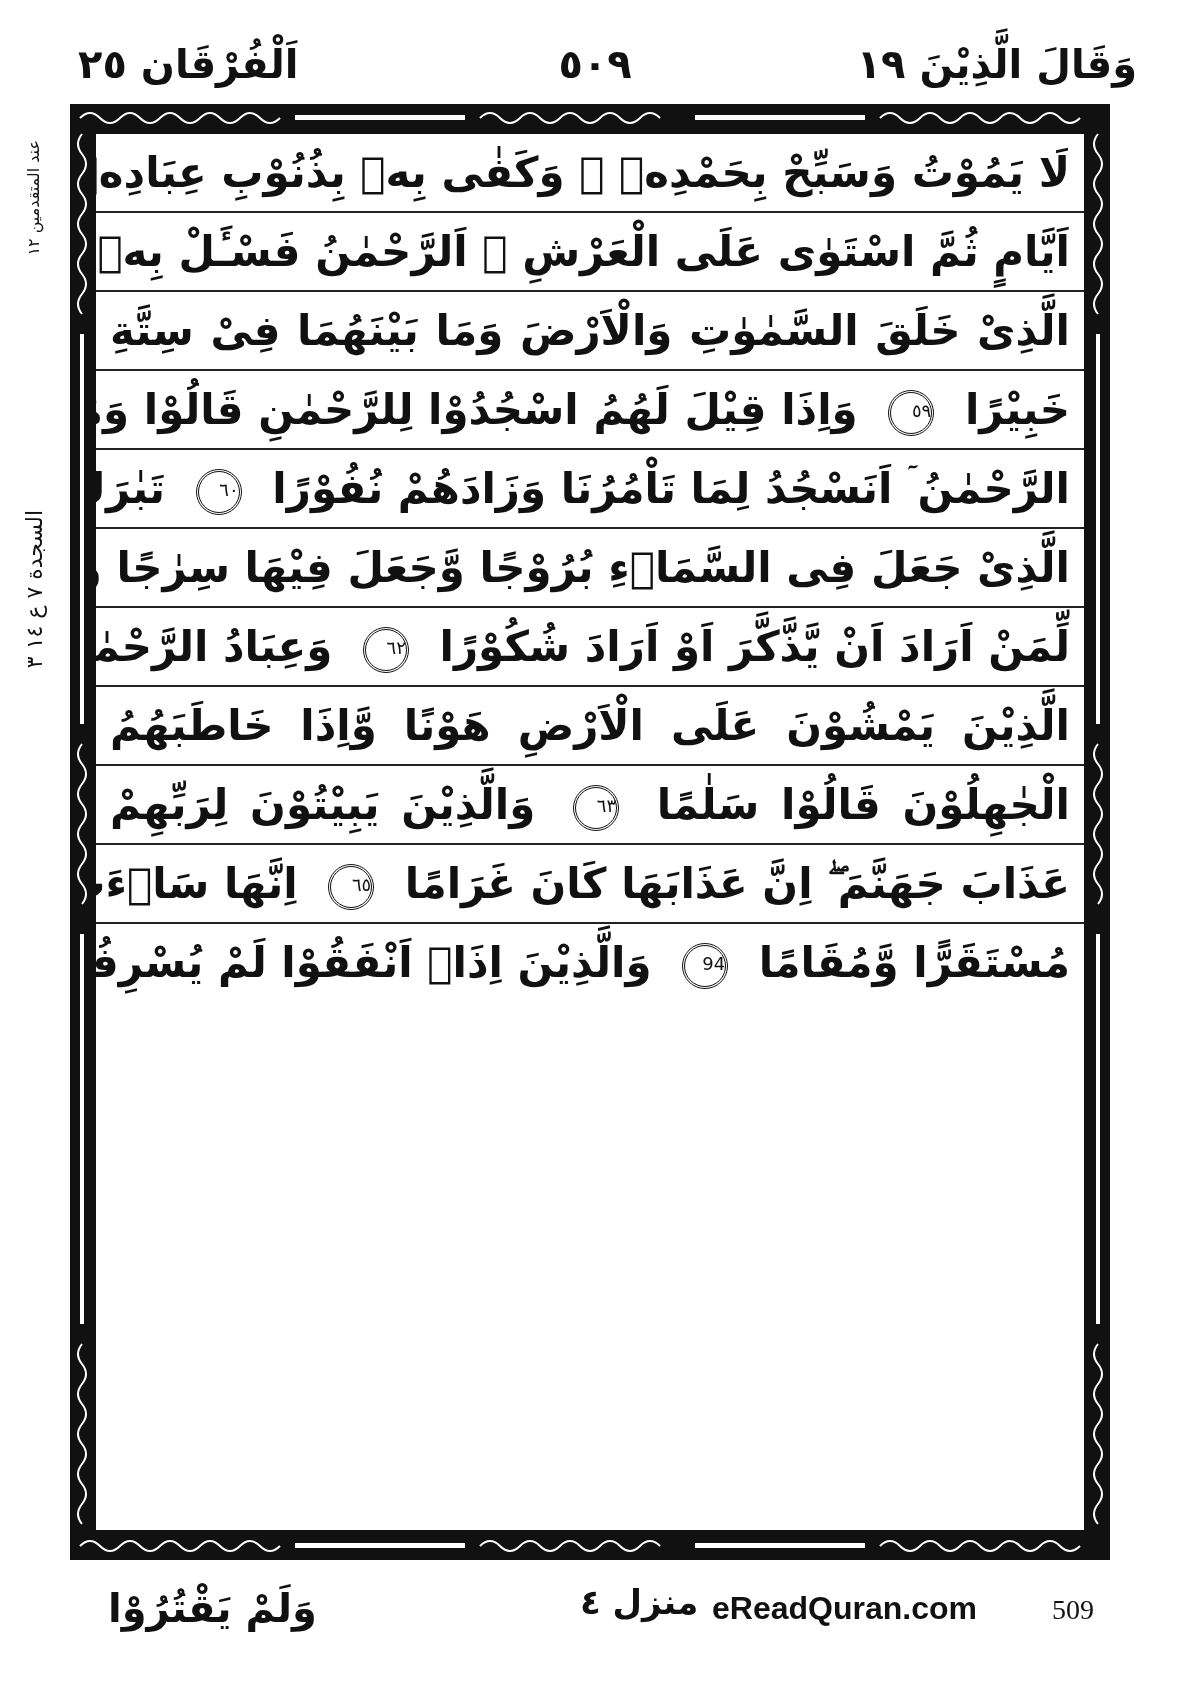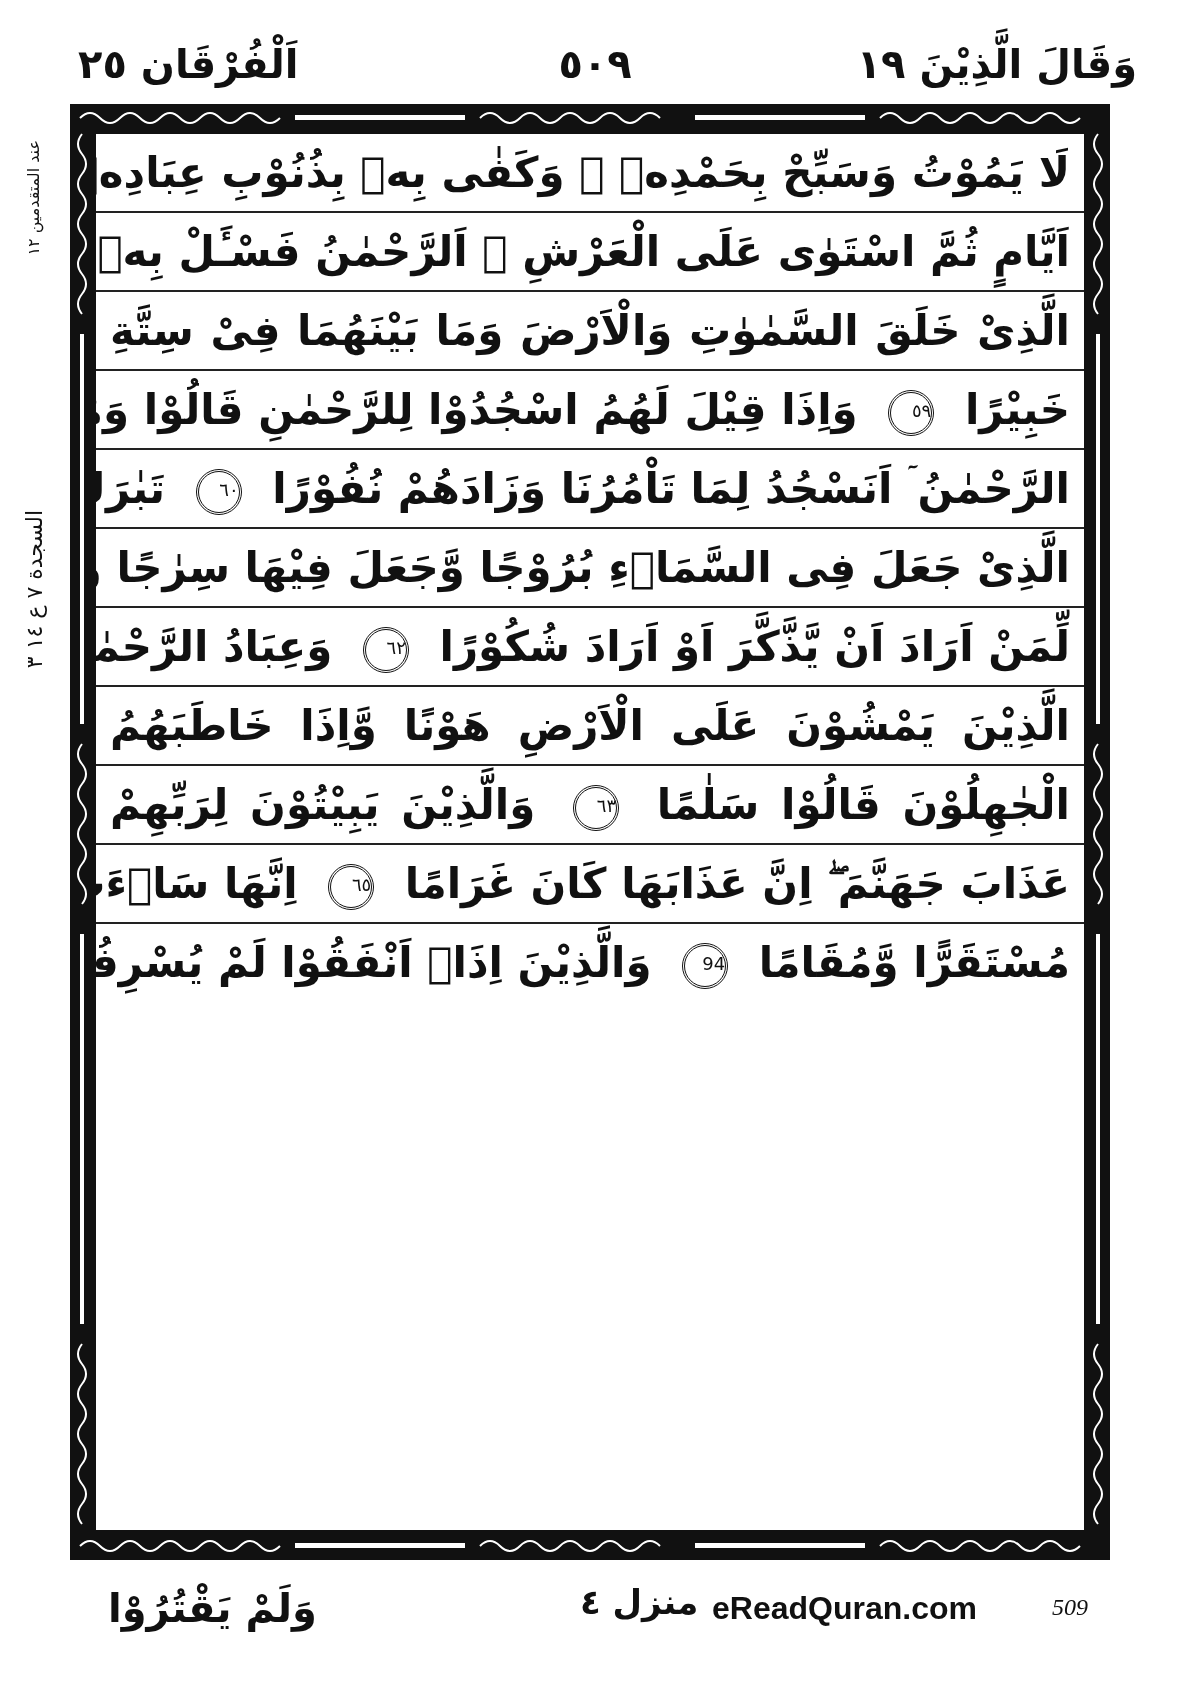--- a/index.html
+++ b/index.html
@@ -22,21 +22,21 @@
   .ayah { display:inline-block; width:40px; height:40px; border-radius:50%; border:3px double #111; font-size:18px; line-height:36px; text-align:center; vertical-align:middle; margin:0 16px; font-weight:normal; }
 
   .side { position:absolute; writing-mode:vertical-rl; transform:rotate(180deg); font-size:20px; direction:rtl; }
   #side-note { left:24px; top:140px; font-size:16px; }
   #side-sajda { left:22px; top:510px; font-size:22px; }
 
   .ftr { position:absolute; top:1585px; }
   #ftr-catch { left:108px; font-size:40px; font-weight:bold; direction:rtl; }
   #ftr-manzil { left:540px; top:1582px; font-size:34px; font-weight:bold; direction:rtl;margin-left:40px; }
   #ftr-site { left:712px; top:1590px; font-family:"Liberation Sans", sans-serif; font-weight:bold; font-size:32px; }
-  #ftr-num { left:1052px; top:1594px; font-family:"Liberation Serif", serif; font-size:24px;font-style:italic; }
+  #ftr-num { left:1052px; top:1594px; font-family:"Liberation Serif", serif; font-size:28px; }
 </style>
 </head>
 <body>
 
 <div class="hdr" id="hdr-surah">اَلْفُرْقَان ٢٥</div>
 <div class="hdr" id="hdr-page">٥٠٩</div>
 <div class="hdr" id="hdr-juz">وَقَالَ الَّذِيْنَ ١٩</div>
 
 <div class="side" id="side-note">عند المتقدمين ١٢</div>
 <div class="side" id="side-sajda">السجدة ٧ ع ١٤ ٣</div>

